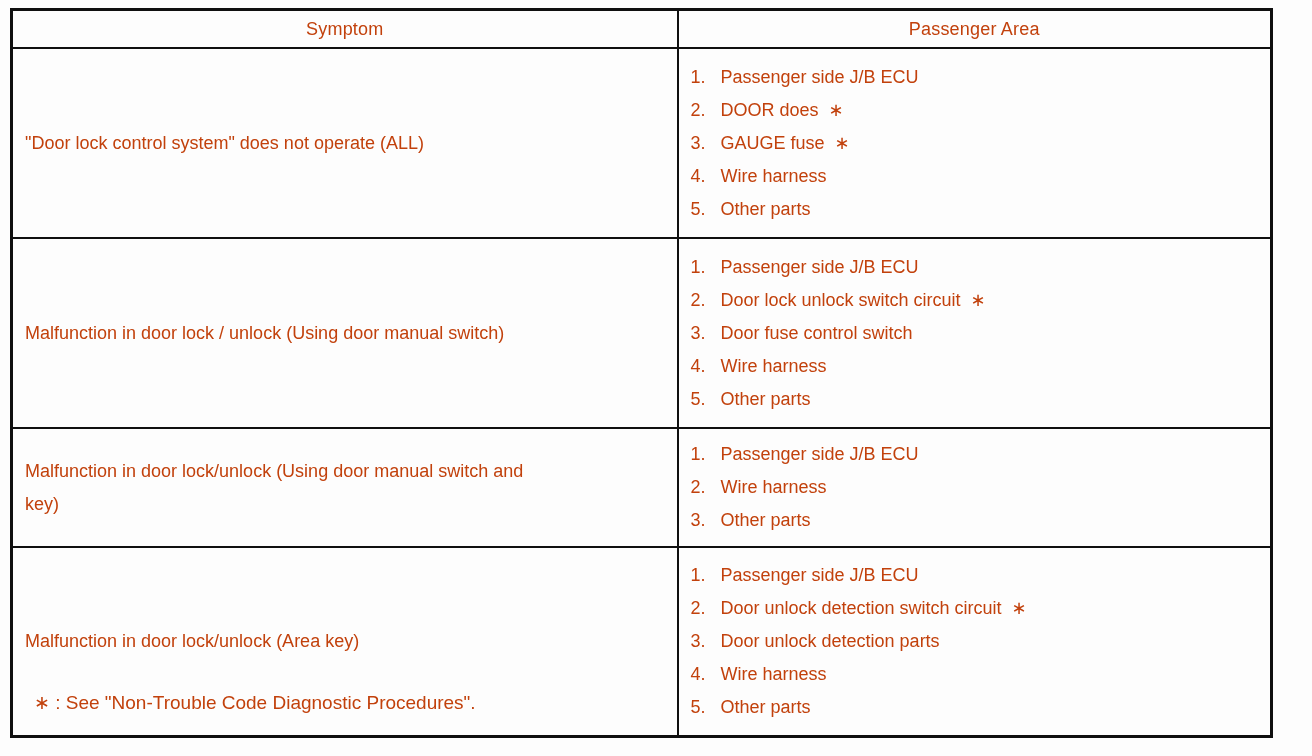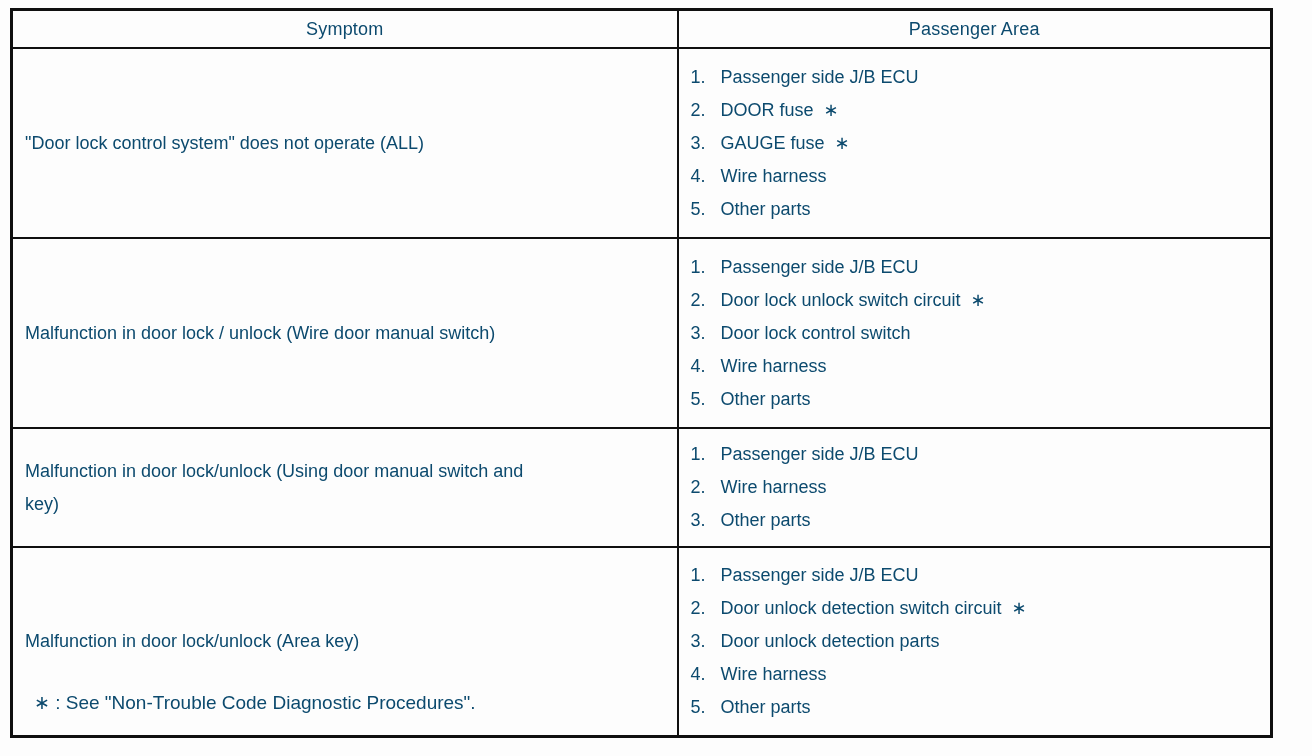--- a/index.html
+++ b/index.html
@@ -6,21 +6,21 @@
     margin: 0;
     padding: 0;
     background: #fdfdfd;
   }
   .page {
     position: relative;
     width: 1312px;
     height: 756px;
     background: #fdfdfd;
     font-family: "Liberation Sans", sans-serif;
-    color: #0c4a6e;
+    color: #c2410c;
     overflow: hidden;
   }
   table.diag {
     position: absolute;
     left: 10px;
     top: 8px;
     width: 1260px;
     border-collapse: collapse;
     table-layout: fixed;
     border: 3px solid #101010;
@@ -101,52 +101,52 @@
         <tr>
           <td class="symptom">"Door lock control system" does not operate (ALL)</td>
           <td class="suspected">
             <ul class="area-list">
               <li>
                 <span class="num">1.</span>
                 <span class="txt">Passenger side J/B ECU</span>
               </li>
               <li>
                 <span class="num">2.</span>
-                <span class="txt">DOOR fuse  ∗</span>
+                <span class="txt">DOOR does  ∗</span>
               </li>
               <li>
                 <span class="num">3.</span>
                 <span class="txt">GAUGE fuse  ∗</span>
               </li>
               <li>
                 <span class="num">4.</span>
                 <span class="txt">Wire harness</span>
               </li>
               <li>
                 <span class="num">5.</span>
                 <span class="txt">Other parts</span>
               </li>
             </ul>
           </td>
         </tr>
         <tr>
-          <td class="symptom">Malfunction in door lock / unlock (Wire door manual switch)</td>
+          <td class="symptom">Malfunction in door lock / unlock (Using door manual switch)</td>
           <td class="suspected">
             <ul class="area-list">
               <li>
                 <span class="num">1.</span>
                 <span class="txt">Passenger side J/B ECU</span>
               </li>
               <li>
                 <span class="num">2.</span>
                 <span class="txt">Door lock unlock switch circuit  ∗</span>
               </li>
               <li>
                 <span class="num">3.</span>
-                <span class="txt">Door lock control switch</span>
+                <span class="txt">Door fuse control switch</span>
               </li>
               <li>
                 <span class="num">4.</span>
                 <span class="txt">Wire harness</span>
               </li>
               <li>
                 <span class="num">5.</span>
                 <span class="txt">Other parts</span>
               </li>
             </ul>

